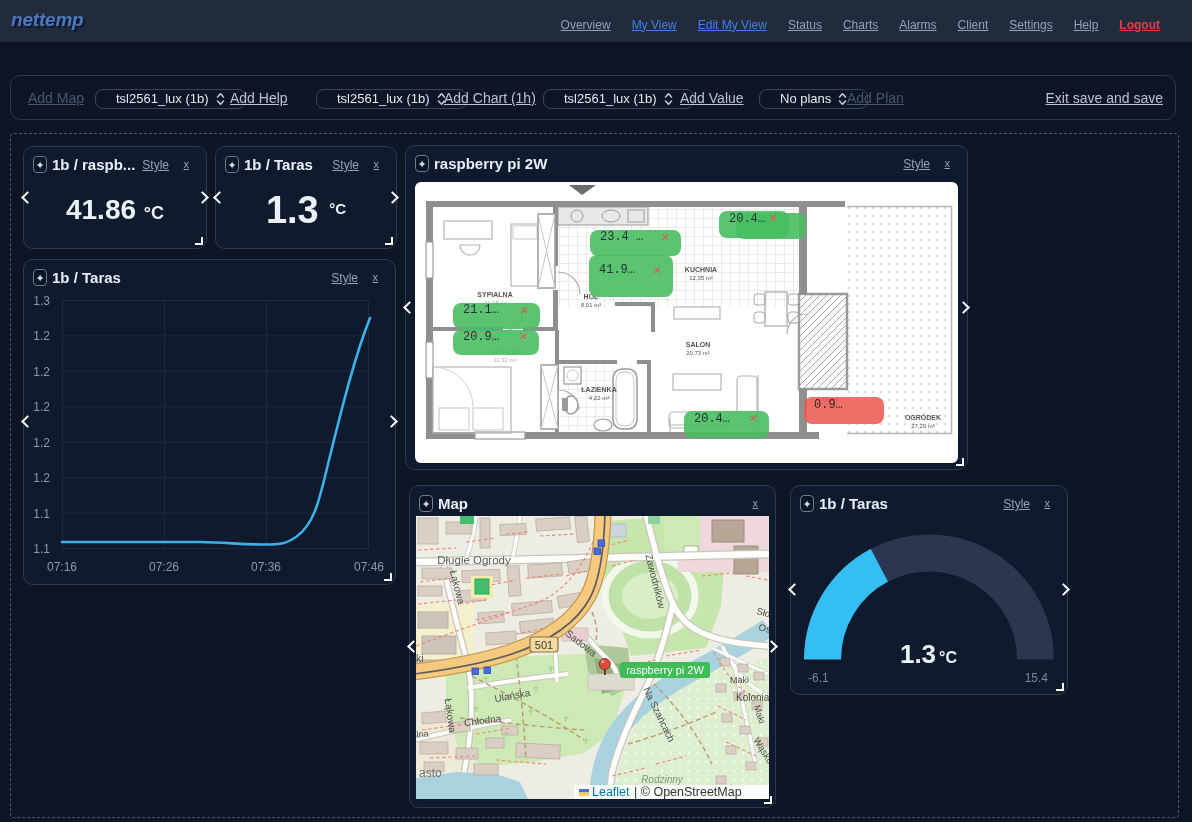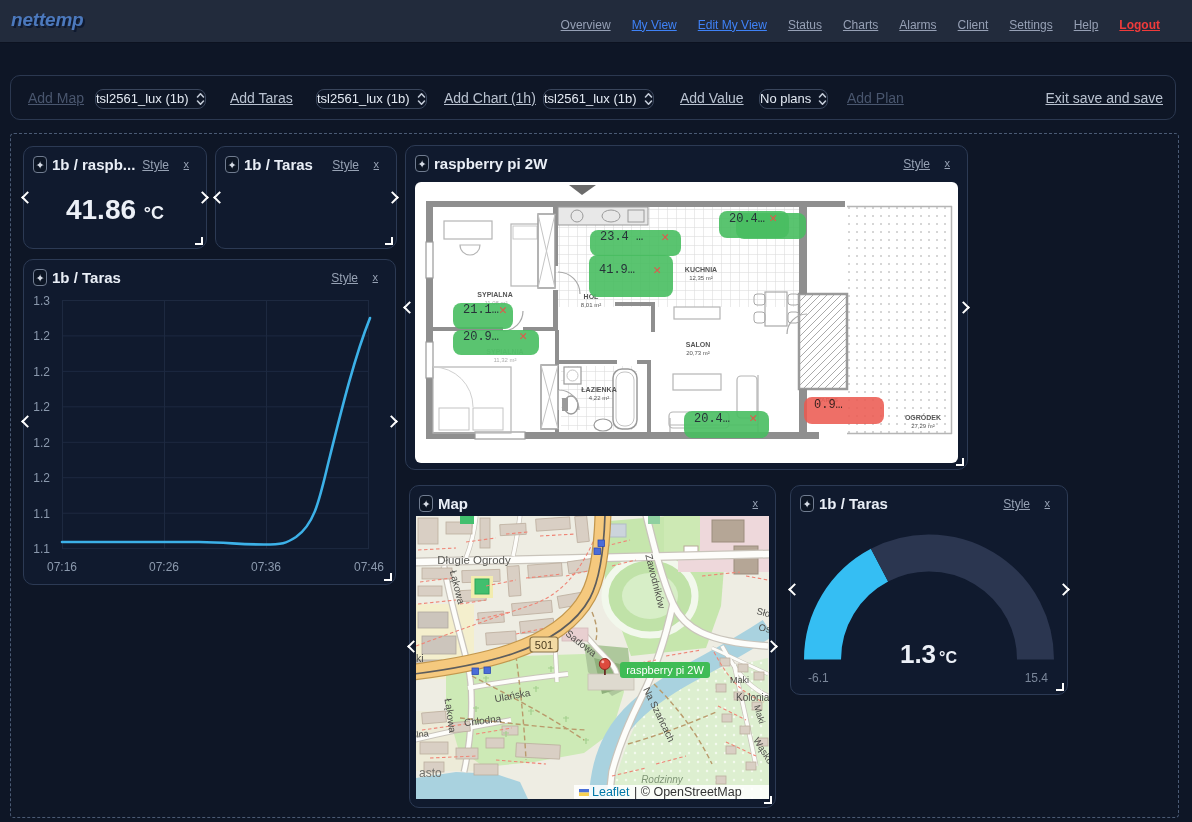--- a/index.html
+++ b/index.html
@@ -6,21 +6,21 @@
   html,body { width:1192px; height:822px; overflow:hidden; background:#0e1626; font-family:"Liberation Sans", sans-serif; }
   .navbar { position:absolute; left:0; top:0; width:1192px; height:43px; background:#222b3c; border-bottom:1px solid #0c1220; }
   .logo { position:absolute; left:11px; top:9px; font-size:19px; font-weight:bold; font-style:italic; color:#4c79bd; text-shadow:2px 2px 0 #0e1930; letter-spacing:-0.2px; }
   .nav { position:absolute; top:3px; right:32px; height:43px; display:flex; align-items:center; gap:21px; font-size:12px; }
   .nav a { color:#96a0b5; text-decoration:underline; }
   .nav a.act { color:#3f82f7; }
   .nav a.out { color:#ef3b3b; font-weight:bold; }
   .toolbar { position:absolute; left:10px; top:75px; width:1166px; height:45px; border:1px solid #2b3850; border-radius:10px;text-align:center; }
   .toolbar a { position:absolute; top:14px; font-size:14px; color:#b9c2d0; text-decoration:underline; }
   .toolbar a.dim { color:#49566e; }
-  .sel { position:absolute; top:13px; height:20px; border:1px solid #3a465c; border-radius:8px; color:#e4eaf3; font-size:13px; line-height:18px; padding:0 0; }
+  .sel { position:absolute; top:13px; height:20px; border:1px solid #3a465c; border-radius:8px; color:#e4eaf3; font-size:13px; line-height:18px; padding:0 20px; }
   .sel .ar { margin-left:7px; vertical-align:-3px; }
   .dashwrap { position:absolute; left:10px; top:133px; width:1169px; height:685px; border:1px dashed #4a5a74; border-radius:4px; }
   .panel { position:absolute; background:#101a2e; border:1px solid #2c3a54; border-radius:10px; }
   .ph { position:absolute; left:9px; top:9px; right:9px; height:18px; }
   .handle { position:absolute; left:0; top:0px; width:14px; height:17px; background:#0c1524; border:1px solid #707c90; border-radius:4px; color:#d6dce6; font-size:11px; text-align:center; line-height:16px; }
   .ptitle { position:absolute; left:19px; top:0px; font-size:15px; font-weight:bold; color:#e9eef6; line-height:18px; }
   .pstyle { position:absolute; right:28px; top:2px; font-size:12px; color:#97a2b4; text-decoration:underline; }
   .pclose { position:absolute; right:8px; top:2px; font-size:11px; color:#97a2b4; text-decoration:underline; }
   .chevL, .chevR { position:absolute; top:50%; width:9px; height:9px; border:solid #fff; border-width:2.5px 2.5px 0 0; }
   .chevL { left:-1px; margin-top:-5px; transform:rotate(-135deg); } .chevR { right:-1px; margin-top:-5px; transform:rotate(45deg); }
@@ -47,21 +47,21 @@
       <a href="#">Help</a>
       <a href="#" class="out">Logout</a>
   </div>
 </div>
 
 <div class="toolbar">
   <a class="dim" style="left:17px;">Add Map</a>
   <div class="sel" style="left:84px;">tsl2561_lux (1b)<svg class="ar" width="9" height="14" viewBox="0 0 9 14">
         <path d="M1.5,5 L4.5,1.8 L7.5,5 M1.5,9 L4.5,12.2 L7.5,9" fill="none" stroke="#c3cbd8" stroke-width="1.6" stroke-linecap="round" stroke-linejoin="round"></path>
       </svg></div>
-  <a style="left:219px;">Add Taras</a>
+  <a style="left:219px;">Add Help</a>
   <div class="sel" style="left:305px;">tsl2561_lux (1b)<svg class="ar" width="9" height="14" viewBox="0 0 9 14">
         <path d="M1.5,5 L4.5,1.8 L7.5,5 M1.5,9 L4.5,12.2 L7.5,9" fill="none" stroke="#c3cbd8" stroke-width="1.6" stroke-linecap="round" stroke-linejoin="round"></path>
       </svg></div>
   <a style="left:433px;">Add Chart (1h)</a>
   <div class="sel" style="left:532px;">tsl2561_lux (1b)<svg class="ar" width="9" height="14" viewBox="0 0 9 14">
         <path d="M1.5,5 L4.5,1.8 L7.5,5 M1.5,9 L4.5,12.2 L7.5,9" fill="none" stroke="#c3cbd8" stroke-width="1.6" stroke-linecap="round" stroke-linejoin="round"></path>
       </svg></div>
   <a style="left:669px;">Add Value</a>
   <div class="sel" style="left:748px;">No plans<svg class="ar" width="9" height="14" viewBox="0 0 9 14">
         <path d="M1.5,5 L4.5,1.8 L7.5,5 M1.5,9 L4.5,12.2 L7.5,9" fill="none" stroke="#c3cbd8" stroke-width="1.6" stroke-linecap="round" stroke-linejoin="round"></path>
@@ -87,20 +87,21 @@
 
 <div class="panel" id="cardB" style="left:215px; top:146px; width:182px; height:103px;">
   <div class="ph">
       <span class="handle">✦</span>
       <span class="ptitle">1b / Taras</span>
       <a class="pstyle" href="#">Style</a>
       <a class="pclose" href="#">x</a>
     </div>
   <div class="chevL"></div>
     <div class="chevR"></div>
+  <div class="bigval" style="top:42px; font-size:38px;">1.3 <span style="font-size:15px; vertical-align:9px;">°C</span></div>
   <div class="resize"></div>
 </div>
 
 <div class="panel" id="chart" style="left:23px; top:259px; width:373px; height:326px;">
   <div class="ph">
       <span class="handle">✦</span>
       <span class="ptitle">1b / Taras</span>
       <a class="pstyle" href="#">Style</a>
       <a class="pclose" href="#">x</a>
     </div>
@@ -270,21 +271,21 @@
       <b>✕</b>
     </div>
   <div class="slab" style="left:184px; top:84px; width:91px; height:26px;">
       <span>23.4 …</span>
       <b>✕</b>
     </div>
   <div class="slab" style="left:183px; top:109px; width:84px; height:42px;">
       <span>41.9…</span>
       <b>✕</b>
     </div>
-  <div class="slab" style="left:47px; top:157px; width:60px; height:26px;">
+  <div class="slab" style="left:47px; top:157px; width:87px; height:26px;">
       <span>21.1…</span>
       <b>✕</b>
     </div>
   <div class="slab" style="left:47px; top:184px; width:86px; height:25px;">
       <span>20.9…</span>
       <b>✕</b>
     </div>
   <div class="slab" style="left:278px; top:265px; width:85px; height:27px;">
       <span>20.4…</span>
       <b>✕</b>

